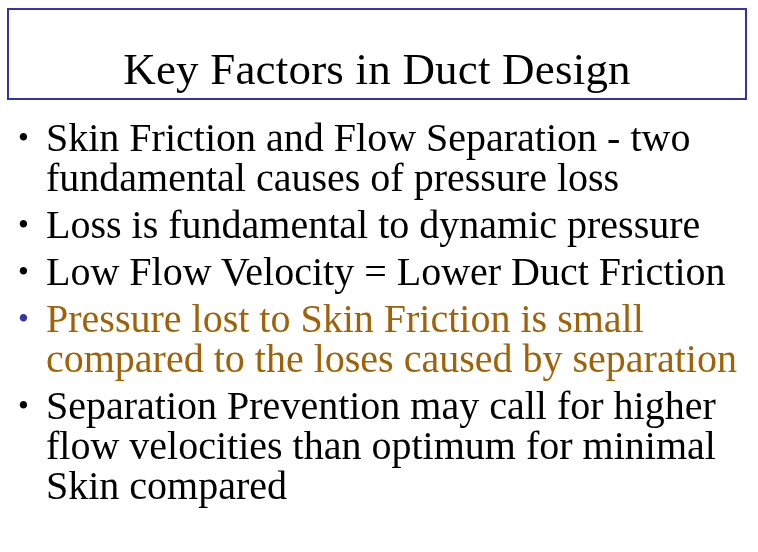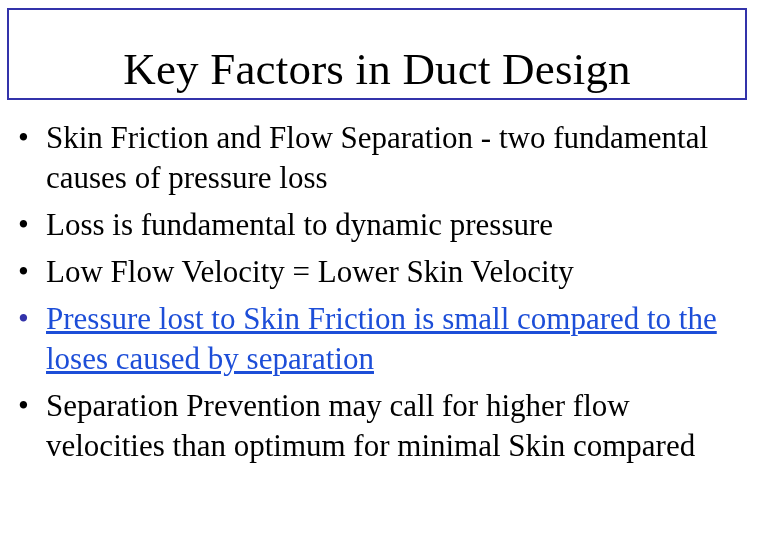--- a/index.html
+++ b/index.html
@@ -55,28 +55,27 @@
     flex: 0 0 auto;
     width: 28px;
     font-size: 31px;
     line-height: 40px;
     color: #000000;
     text-align: left;
     font-family: "Liberation Serif", serif;
   }
   .bullet-text {
     flex: 1 1 auto;
-    font-size: 31px;
+    font-size: 40px;
     line-height: 40px;
     color: #000000;
     font-family: "Liberation Serif", serif;
   }
   .bullet.link .bullet-text {
-    color: #1d4ed8;
-    text-decoration: underline;
+    color: #a16207;
   }
   .bullet.link .bullet-marker {
     color: #3333aa;
   }
 </style>
 </head>
 <body>
 
 <div class="slide">
 
@@ -91,21 +90,21 @@
       <span class="bullet-text">Skin Friction and Flow Separation - two fundamental causes of pressure loss</span>
     </div>
 
     <div class="bullet">
       <span class="bullet-marker">•</span>
       <span class="bullet-text">Loss is fundamental to dynamic pressure</span>
     </div>
 
     <div class="bullet">
       <span class="bullet-marker">•</span>
-      <span class="bullet-text">Low Flow Velocity = Lower Skin Velocity</span>
+      <span class="bullet-text">Low Flow Velocity = Lower Duct Friction</span>
     </div>
 
     <div class="bullet link">
       <span class="bullet-marker">•</span>
       <span class="bullet-text">Pressure lost to Skin Friction is small compared to the loses caused by separation</span>
     </div>
 
     <div class="bullet">
       <span class="bullet-marker">•</span>
       <span class="bullet-text">Separation Prevention may call for higher flow velocities than optimum for minimal Skin compared</span>

